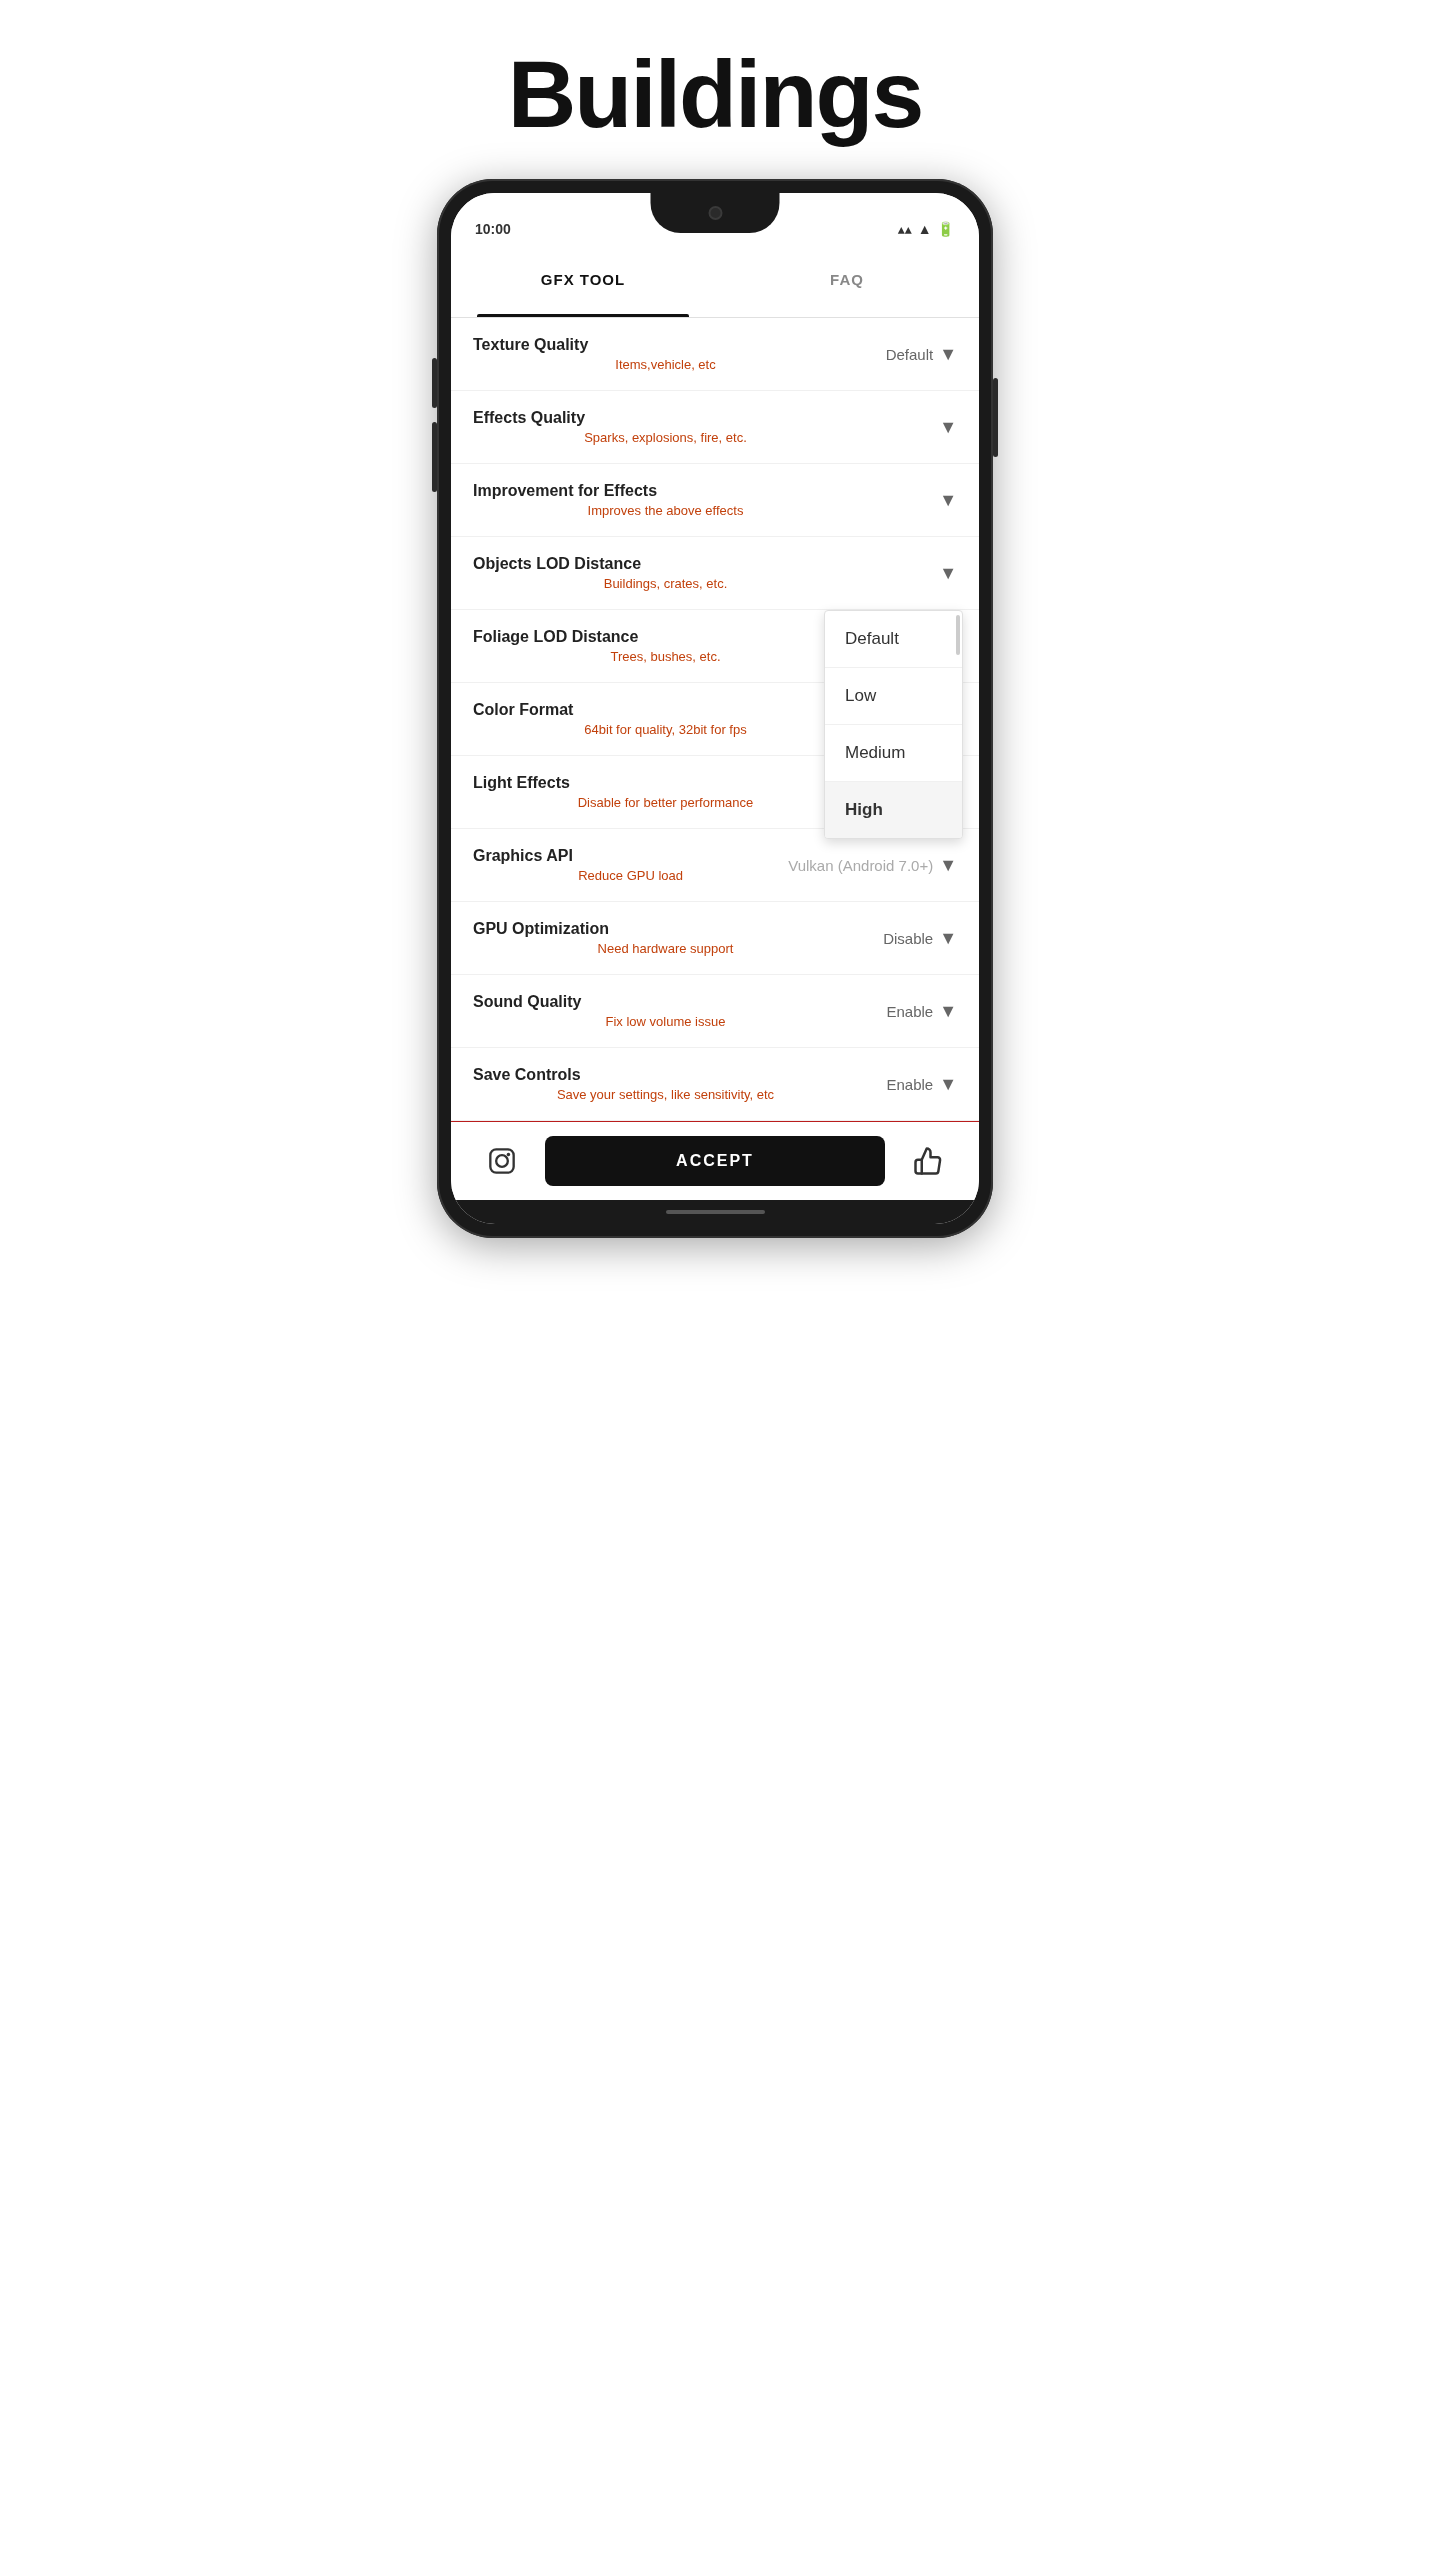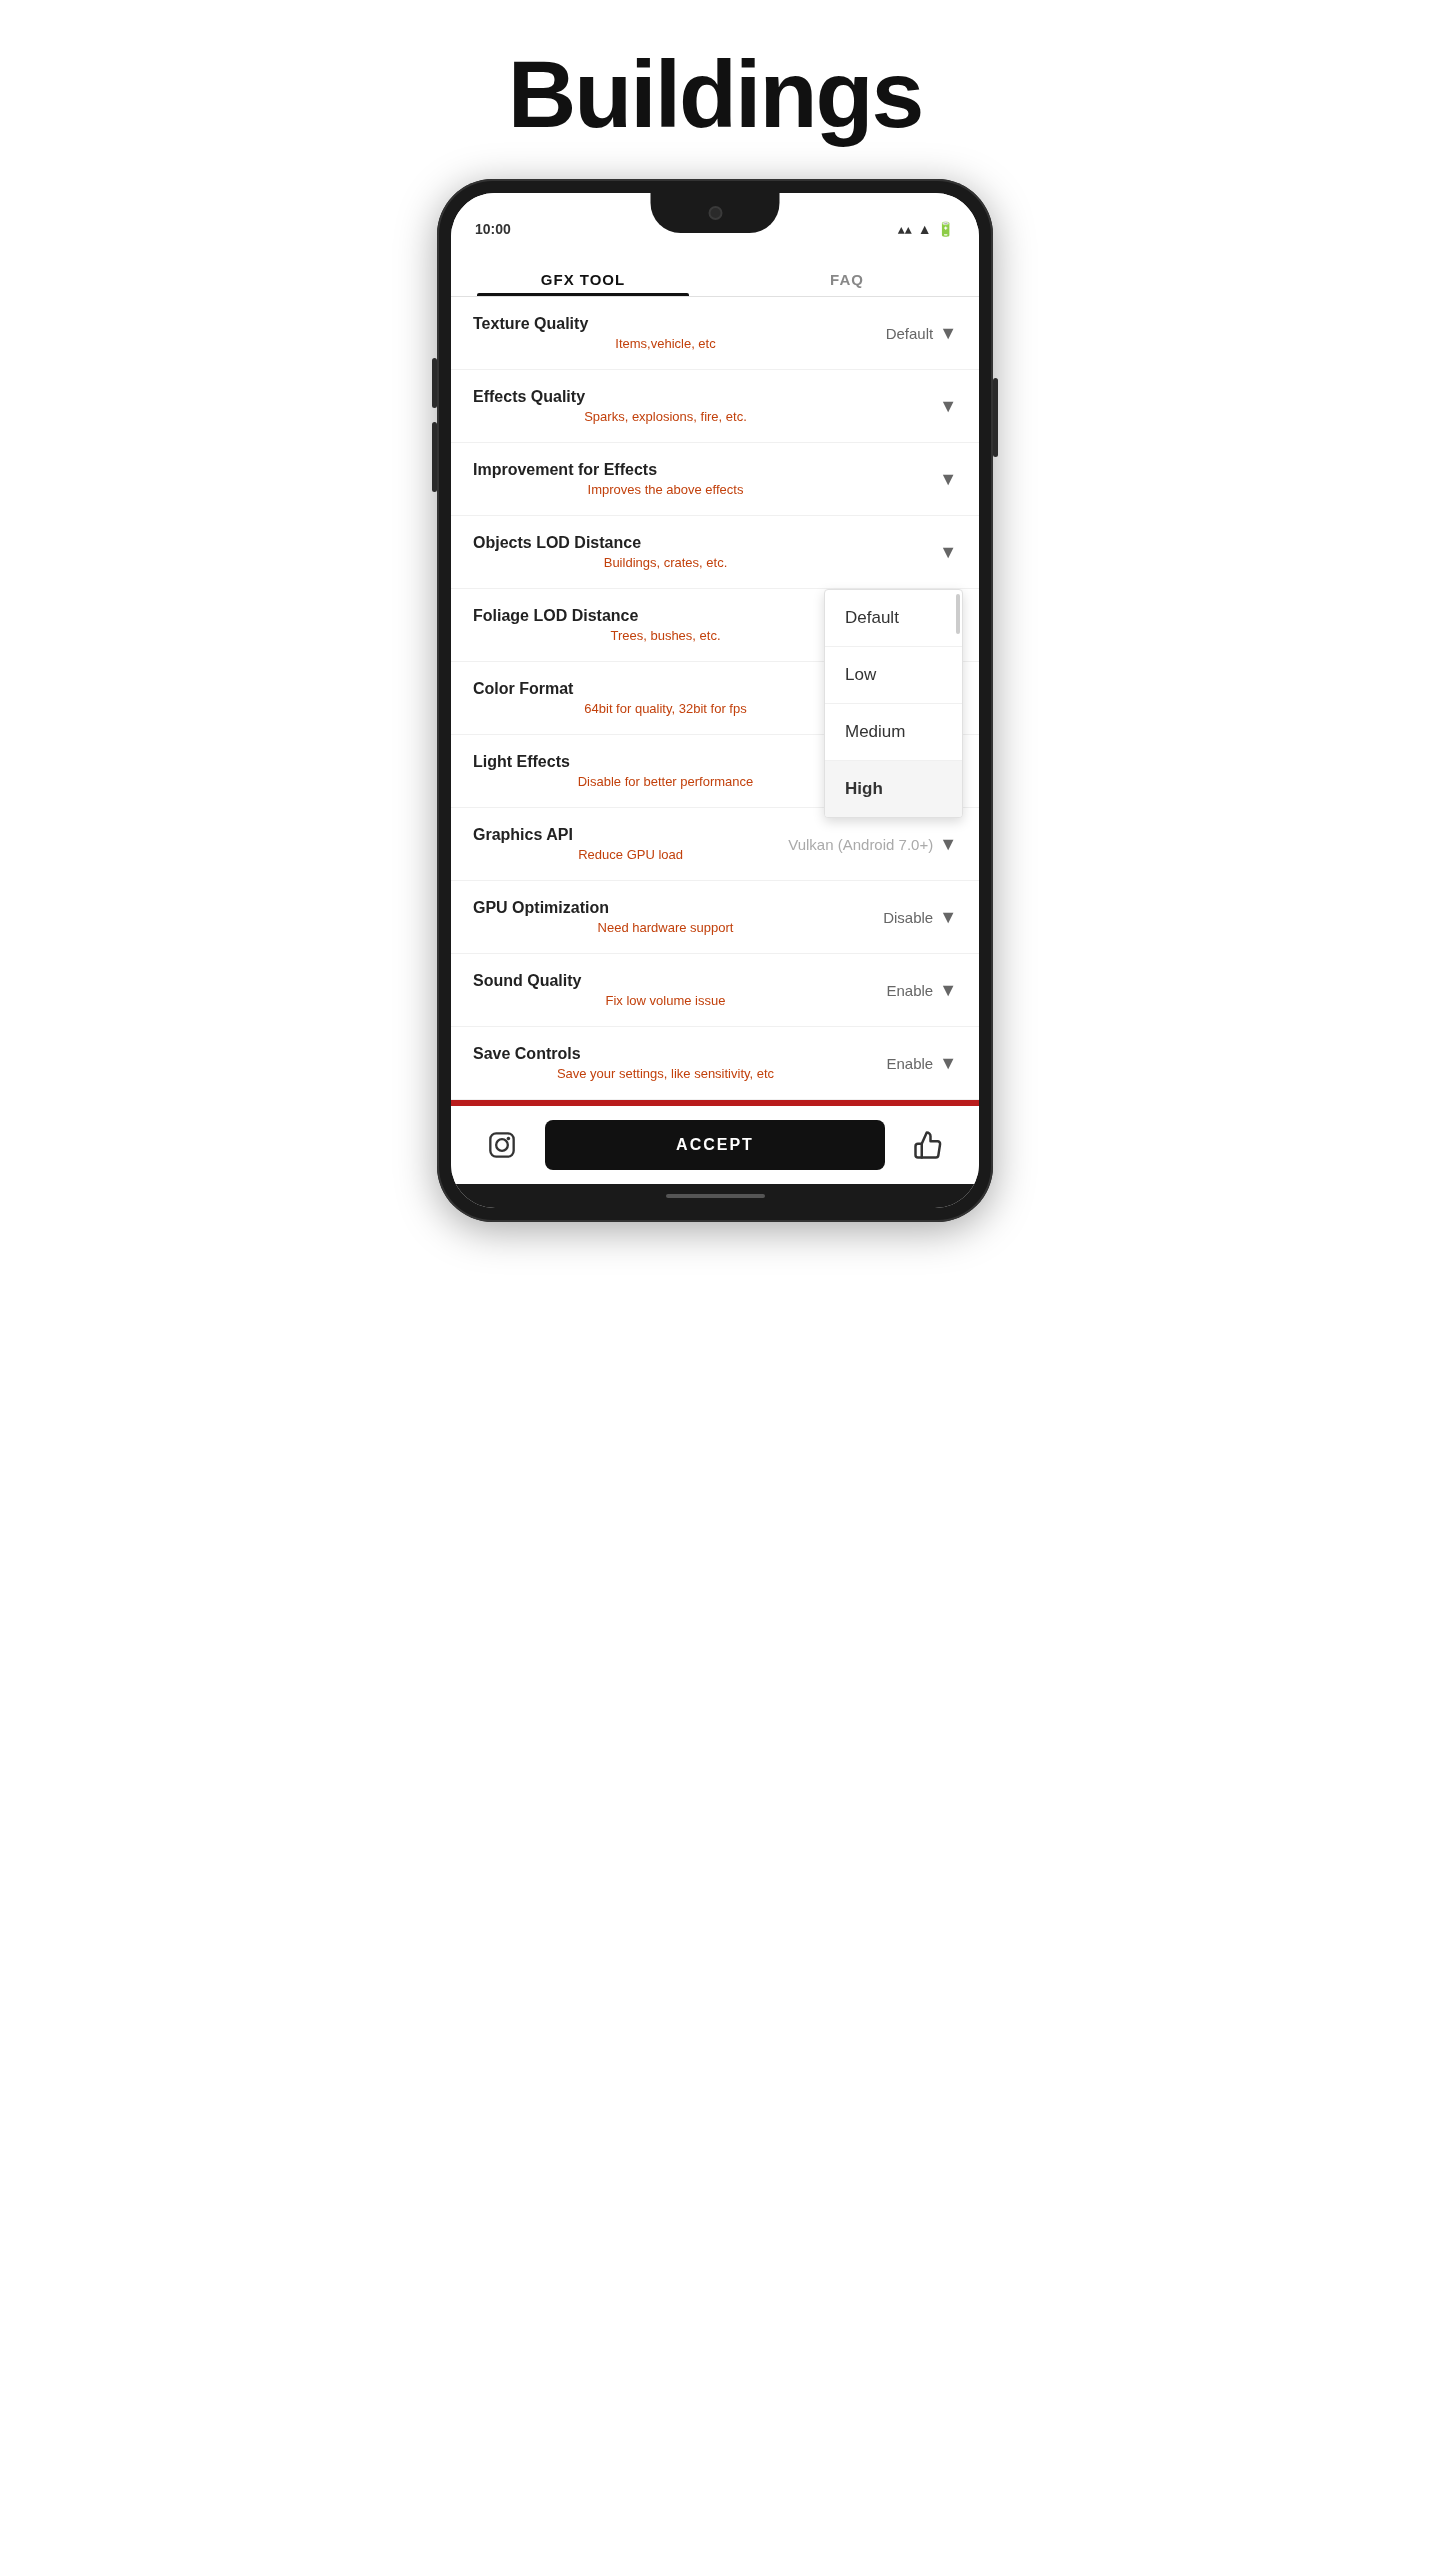--- a/index.html
+++ b/index.html
@@ -130,21 +130,21 @@
     
     .tabs-bar {
       display: flex;
       border-bottom: 1px solid #e0e0e0;
       background: #fff;
     }
 
     .tab {
       flex: 1;
       text-align: center;
-      padding: 18px 0 8px 0;
+      padding: 18px 0 29px 0;
       font-size: 15px;
       font-weight: 600;
       color: #888;
       letter-spacing: 1px;
       cursor: pointer;
       position: relative;
     }
 
     .tab.active {
       color: #111;
@@ -254,21 +254,21 @@
       border-radius: 2px;
     }
 
     
     .bottom-bar {
       display: flex;
       align-items: center;
       justify-content: space-between;
       padding: 14px 28px;
       background: #fff;
-      border-top: 6px solid #b91c1c;
+      border-top: 1px solid #b91c1c;
     }
 
     .bottom-icon-btn {
       width: 46px;
       height: 46px;
       display: flex;
       align-items: center;
       justify-content: center;
       cursor: pointer;
     }

